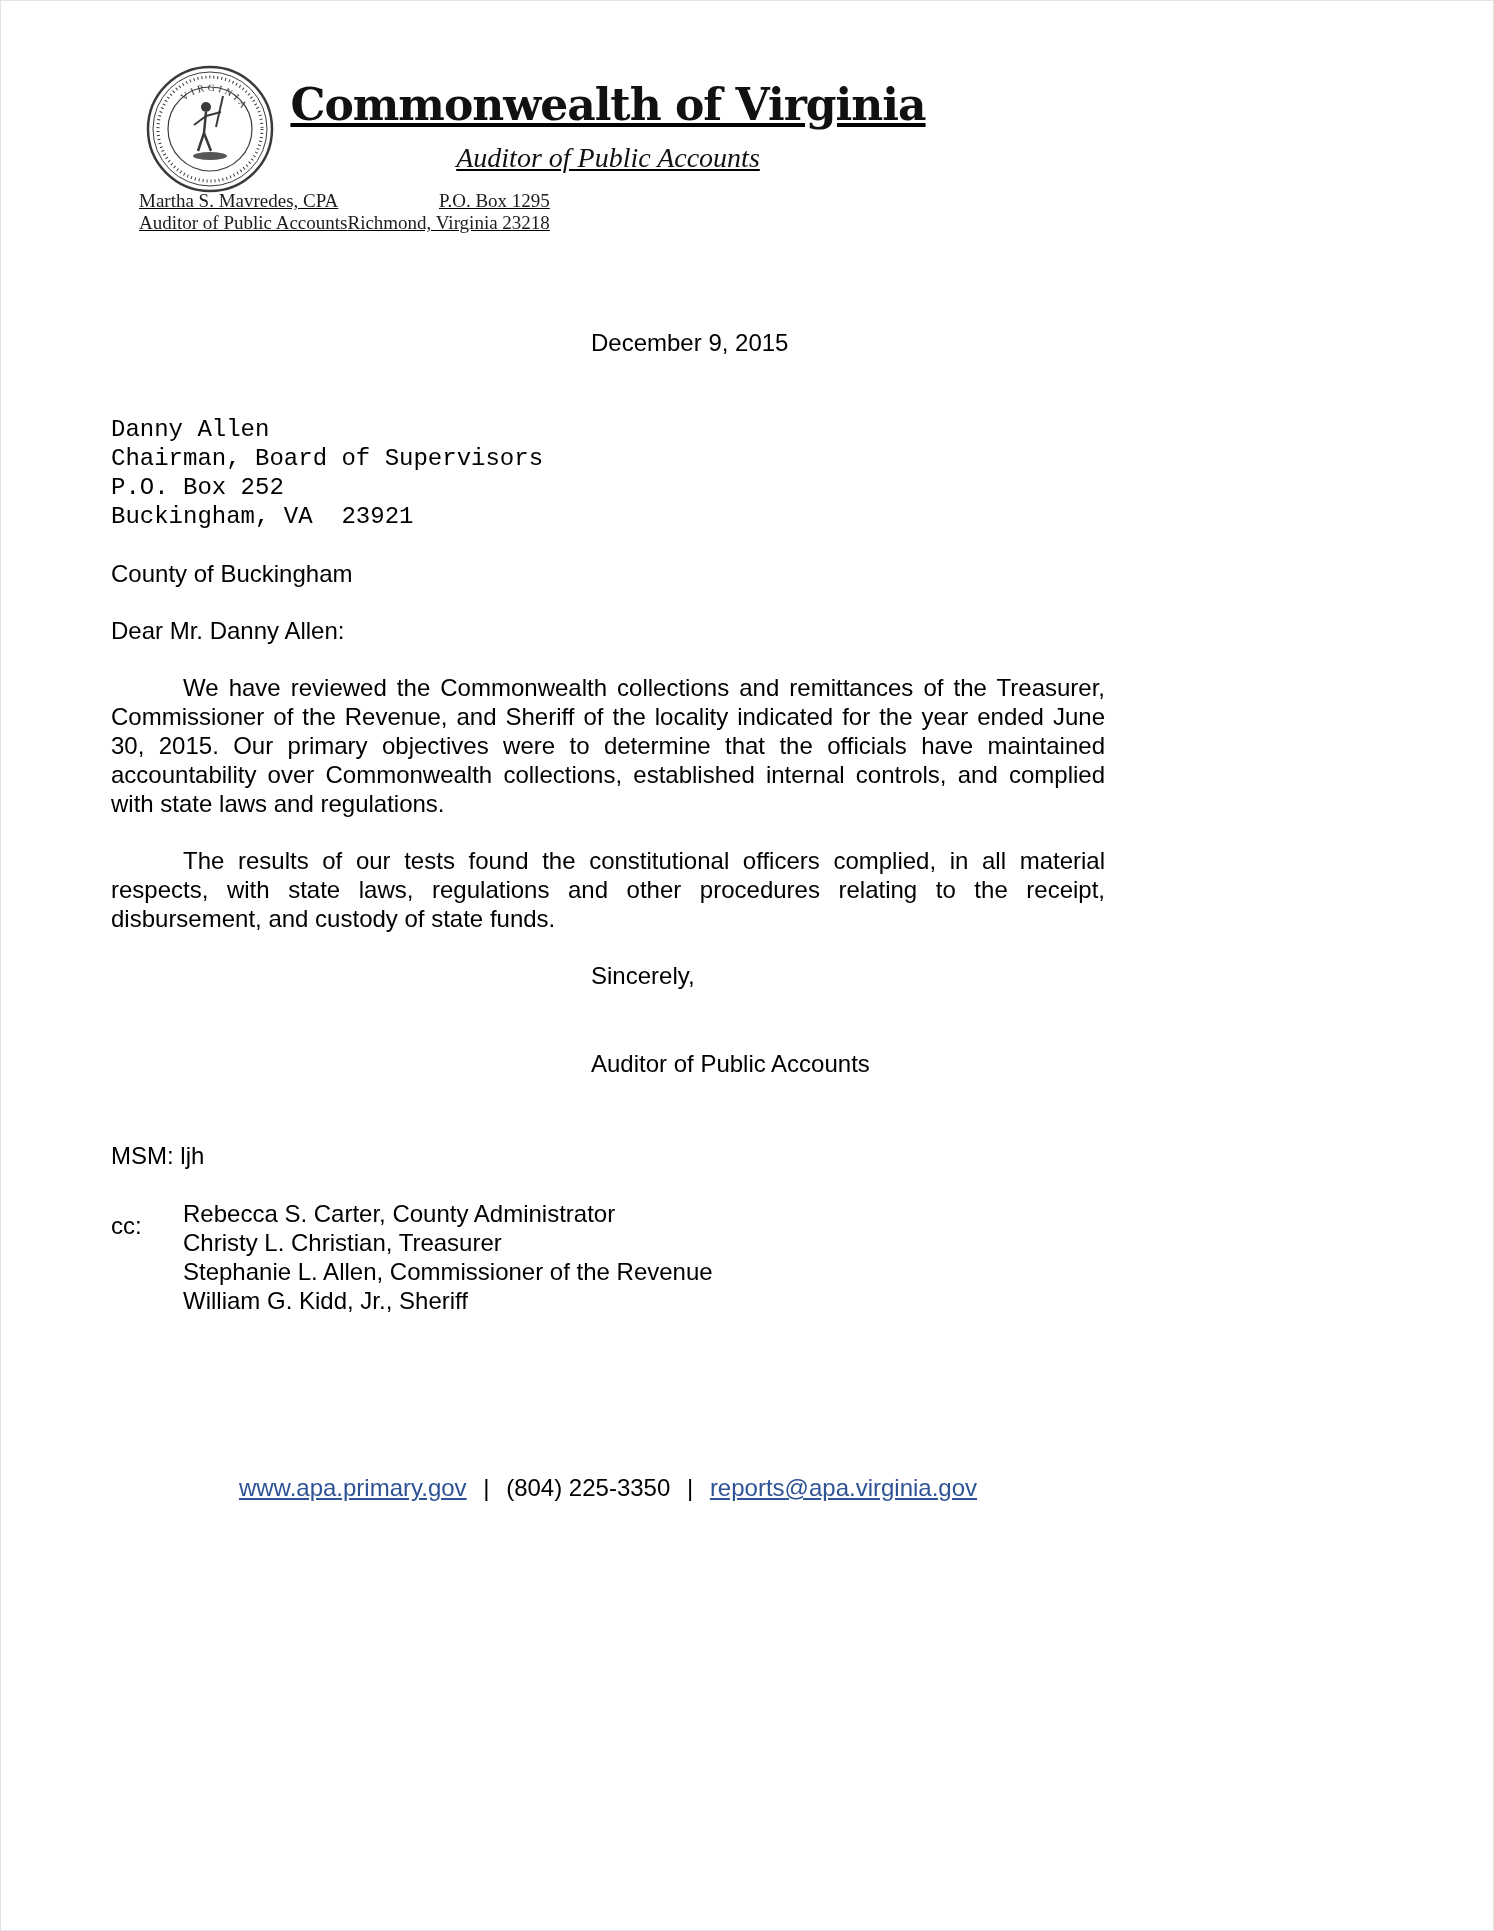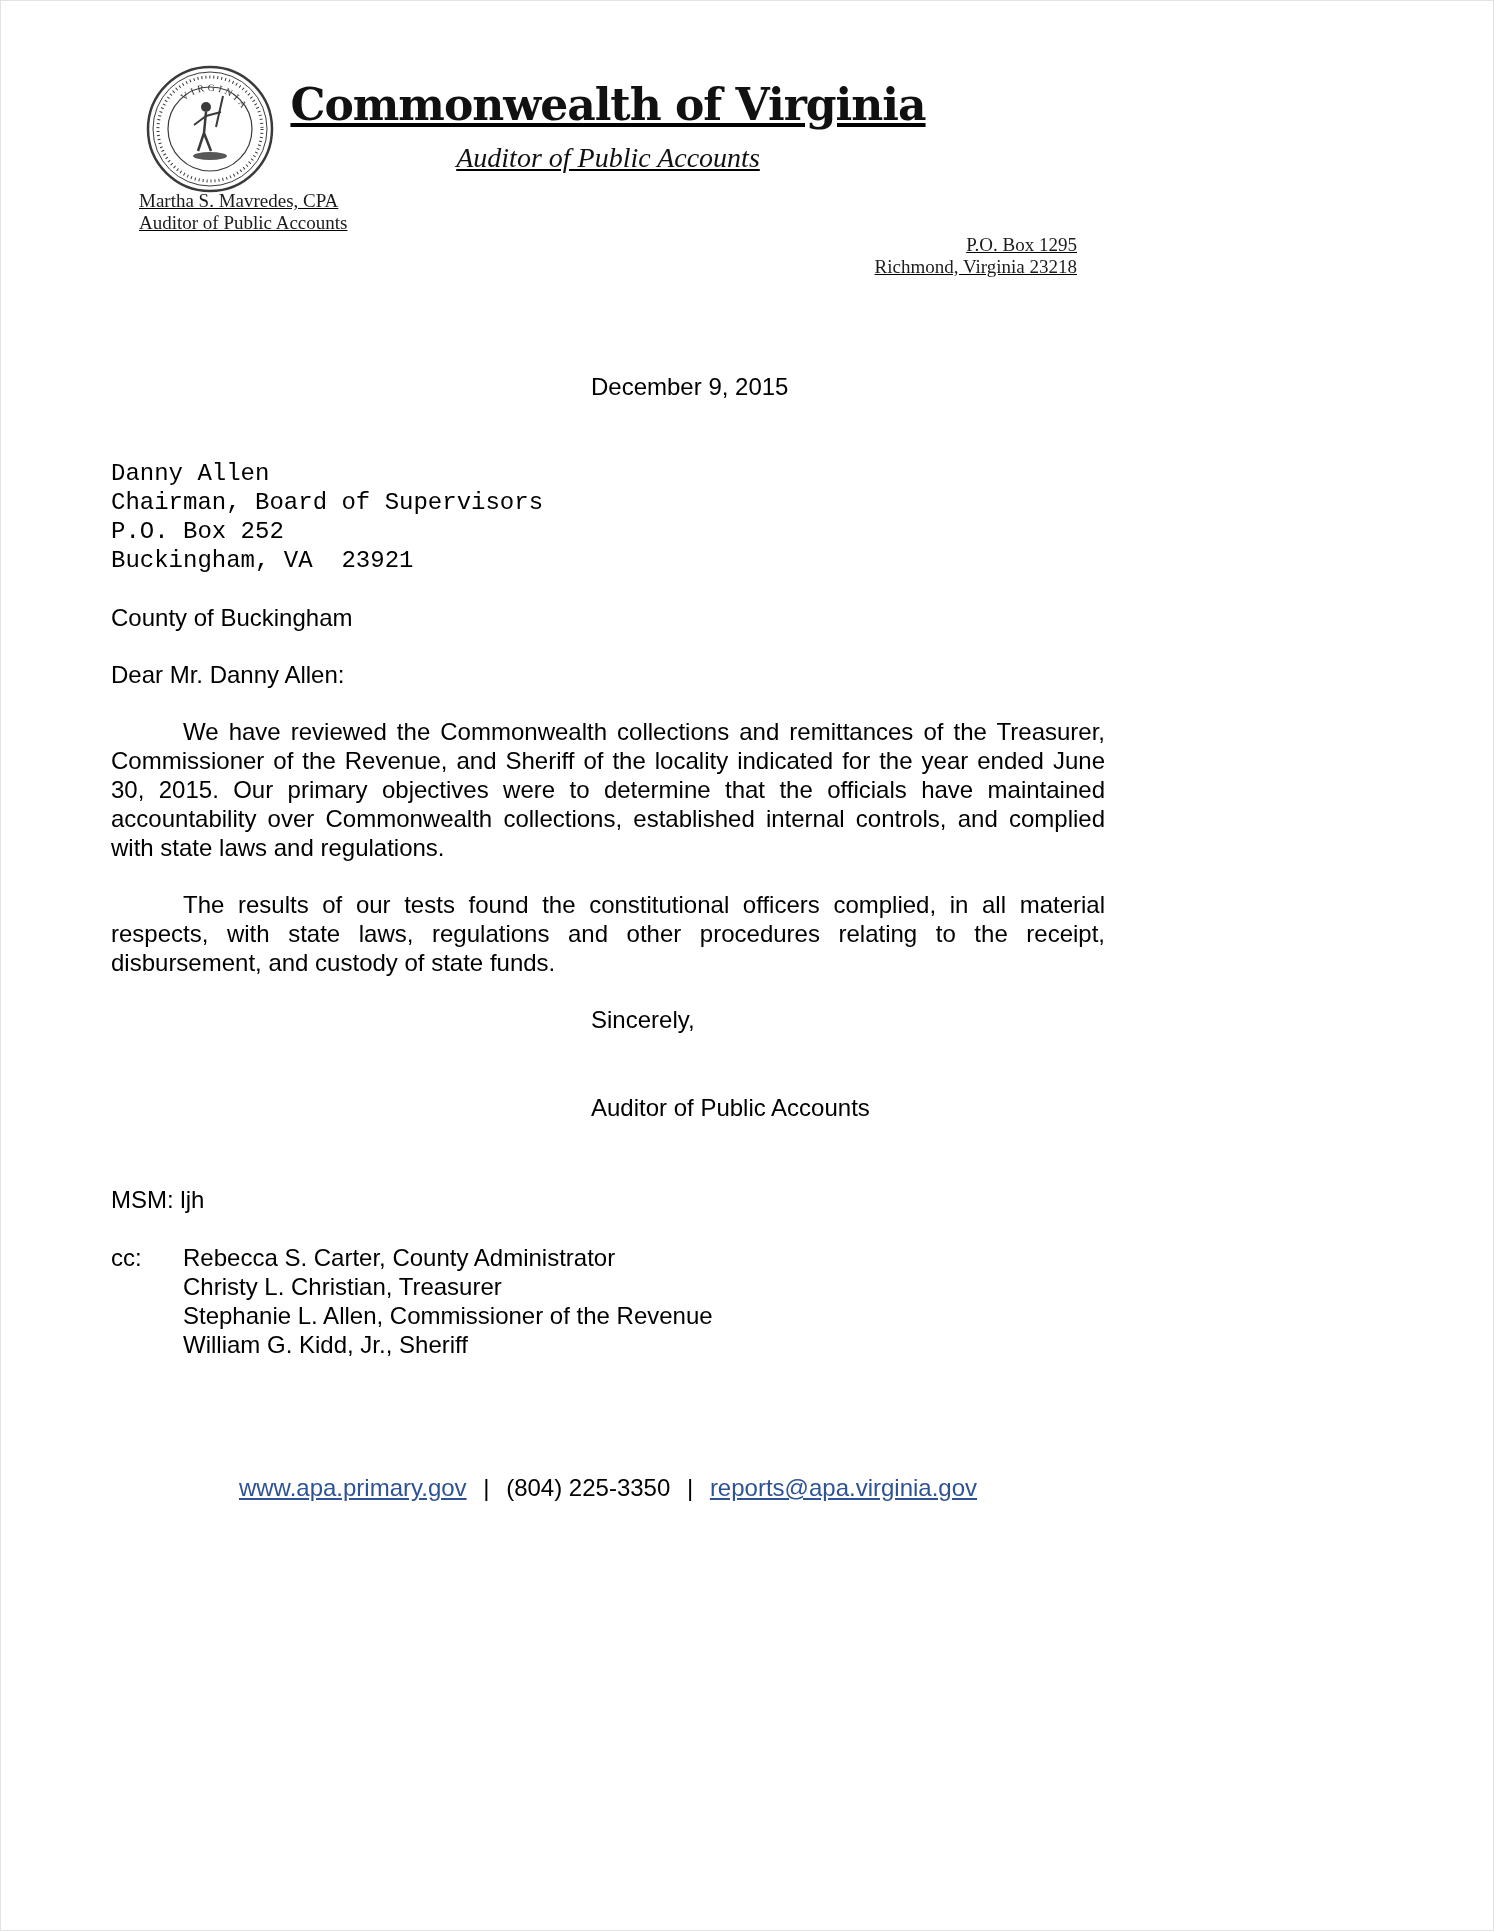--- a/index.html
+++ b/index.html
@@ -50,21 +50,20 @@
   }
   .contacts {
     display: flex;
     justify-content: flex-start;
     margin-top: 16px;
     padding: 0 28px;
     font-family: "Liberation Serif", serif;
     font-size: 19px;
     line-height: 22px;
     color: #1c1c1c;
-    flex-direction: column;
   }
   .contact-left  { text-align: left; }
   .contact-right { text-align: right; }
 
   
   .letter-main {
     margin-left: 110px;
     width: 994px;
   }
   .date {
@@ -82,21 +81,21 @@
   .para {
     margin: 28px 0 0 0;
     text-align: justify;
     text-indent: 72px;
     line-height: 29px;
   }
   .closing   { margin-top: 28px; margin-left: 480px; line-height: 29px; }
   .sig-title { margin-top: 59px; margin-left: 480px; line-height: 29px; }
   .reference { margin-top: 63px; line-height: 29px; }
   .cc-block  { margin-top: 29px; display: flex; }
-  .cc-label  { width: 72px; line-height: 29px; }
+  .cc-label  { width: 72px; line-height: 29px; margin-top: 12px; }
   .cc-names .line { white-space: pre-wrap; }
 
   
   .footer {
     position: absolute;
     top: 1472px;
     left: 110px;
     width: 994px;
     text-align: center;
     line-height: 30px;

